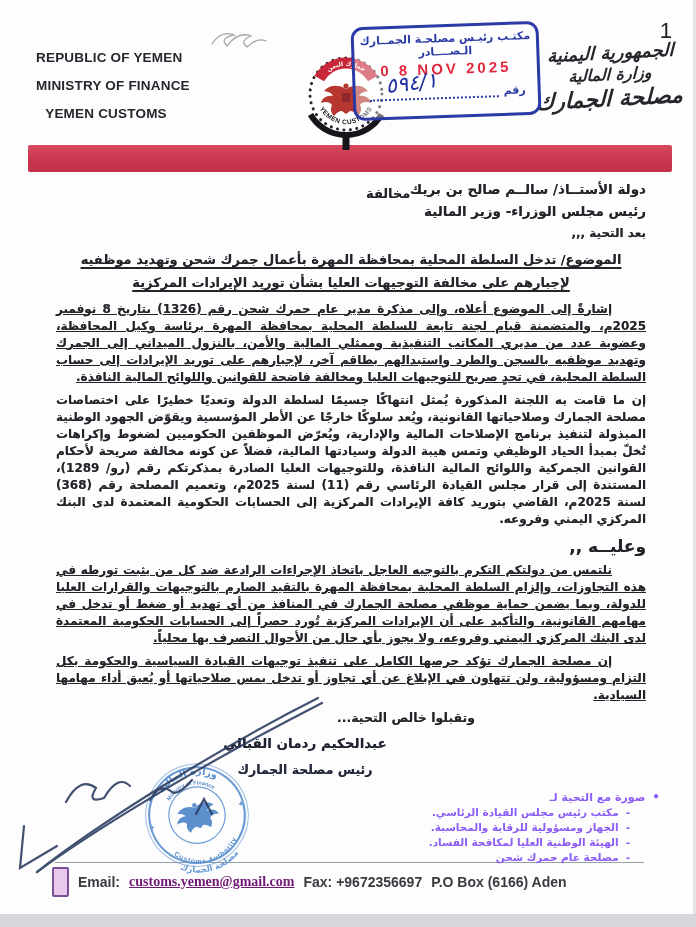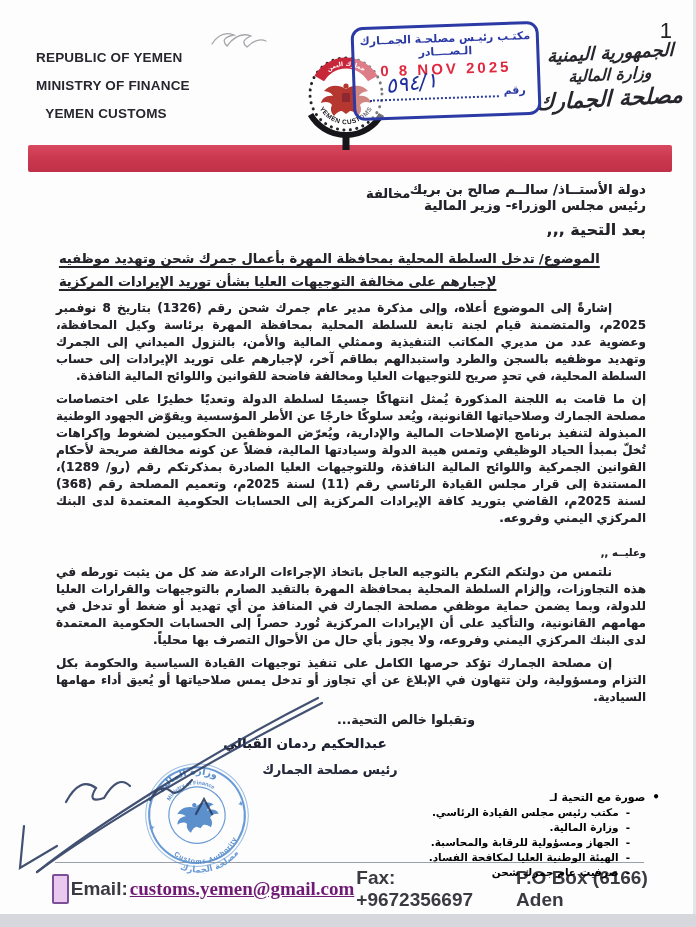--- a/index.html
+++ b/index.html
@@ -32,46 +32,46 @@
   .hdr-ar .l1{font-size:18px;}
   .hdr-ar .l2{font-size:16px;}
   .hdr-ar .l3{font-size:22px;}
   .red-bar{position:absolute;left:28px;top:145px;width:644px;height:27px;border-radius:2px;
            background:linear-gradient(180deg,#d8495f 0%,#cb3950 45%,#c03048 100%);}
   
   .body{position:absolute;left:56px;right:50px;top:181px;direction:rtl;color:#232329;
         font-weight:bold;text-shadow:0 0 .4px rgba(20,20,30,.45);}
   .addr{position:relative;font-size:13.5px;}
   .addr .a1{margin-top:0;}
-  .addr .a2{margin-top:0;}
+  .addr .a2{margin-top:6px;}
   .honorific{position:absolute;left:310px;top:5px;font-size:13px;}
-  .salutation{font-size:16px;margin-top:7px;}
-  .subject{margin:9px auto 0;text-align:left;font-size:13px;line-height:1.75;
+  .salutation{font-size:12px;margin-top:7px;}
+  .subject{margin:9px auto 0;text-align:center;font-size:13px;line-height:1.75;
            text-decoration:underline;text-underline-offset:3px;text-decoration-thickness:1.5px;
            width:99%;}
   .para{font-size:12px;line-height:1.42;text-align:justify;margin-top:6px;}
-  .para.indent{text-indent:34px;}
-  .transition{font-size:10px;margin-top:20px;text-align:right;letter-spacing:.5px;}
+  .para.indent{text-indent:34px;text-decoration:underline;}
+  .transition{font-size:17px;margin-top:8px;text-align:right;letter-spacing:.5px;}
   .closing{font-size:12.5px;text-align:center;margin-top:6px;transform:translateX(55px);}
   
   .sig-name{position:absolute;left:185px;top:735px;width:240px;text-align:center;direction:rtl;
             font-size:13.5px;font-weight:bold;color:#1c2030;z-index:1;text-shadow:0 0 .4px rgba(20,20,30,.5);}
   .sig-title{position:absolute;left:200px;top:762px;width:210px;text-align:center;direction:rtl;
-             font-size:12.5px;font-weight:bold;color:#23283a;z-index:1;text-shadow:0 0 .4px rgba(20,20,30,.5);padding-left:25px;}
+             font-size:12.5px;font-weight:bold;color:#23283a;z-index:1;text-shadow:0 0 .4px rgba(20,20,30,.5);}
   .seal-svg{position:absolute;left:133px;top:752px;z-index:2;opacity:.92;}
-  .cc{position:absolute;right:36px;top:790px;width:312px;direction:rtl;color:#000000;
+  .cc{position:absolute;right:36px;top:790px;width:312px;direction:rtl;color:#8b5cf6;
       font-weight:bold;z-index:1;}
   .cc-title{font-size:11px;line-height:1.2;}
   .cc-title::before{content:"•";margin-left:7px;font-size:12px;}
   .cc-item{font-size:10.5px;line-height:1.22;padding-right:30px;margin-top:2px;}
   .cc-item::before{content:"-";margin-left:7px;}
   
   .foot-divider{position:absolute;left:55px;right:52px;top:862px;border-top:1.5px solid #9aa0a8;}
-  .foot-row{position:absolute;left:52px;top:867px;display:flex;align-items:center;gap:2px;
-            font-family:"Liberation Sans",sans-serif;font-weight:bold;font-size:19px;color:#3a3a40;}
+  .foot-row{position:absolute;left:52px;top:867px;display:flex;align-items:center;gap:9px;
+            font-family:"Liberation Sans",sans-serif;font-weight:bold;font-size:14px;color:#3a3a40;}
   .pink-rect{display:inline-block;width:13px;height:26px;background:#eac9ef;border:2px solid #7d4f96;border-radius:2px;}
   .email-link{color:#701a75;text-decoration:underline;cursor:pointer;font-family:Liberation Serif, serif;}
   .bottom-strip{position:absolute;left:0;right:0;bottom:0;height:13px;background:#d6d8dd;}
   .right-edge{position:absolute;right:0;top:0;bottom:13px;width:3px;background:#e4e5e9;}
   .ink-svg{position:absolute;left:0;top:0;z-index:5;pointer-events:none;}
 </style>
 </head>
 <body>
 
 <div class="page">
@@ -172,24 +172,23 @@
         <textPath href="#sealBotOut" startOffset="50%" text-anchor="middle">مصلحة الجمارك</textPath>
       </text>
       <text x="16" y="78" font-size="10" fill="#5e93d2" stroke="none">✦</text>
       <text x="124" y="78" font-size="10" fill="#5e93d2" stroke="none">✦</text>
     </g>
   </svg>
 
   <div class="cc">
     <div class="cc-title">صورة مع التحية لـ</div>
     <div class="cc-item">مكتب رئيس مجلس القيادة الرئاسي.</div>
-    <div class="cc-item">وزارة المالية.</div>
     <div class="cc-item">الجهاز ومسؤولية للرقابة والمحاسبة.</div>
     <div class="cc-item">الهيئة الوطنية العليا لمكافحة الفساد.</div>
-    <div class="cc-item">صرفيت عام جمرك شحن</div>
+    <div class="cc-item">مصلحة عام جمرك شحن</div>
   </div>
 
   <svg class="ink-svg" width="696" height="927" viewBox="0 0 696 927">
     <g fill="none" stroke="#8a8a90" stroke-width="1.3" opacity=".75" stroke-linecap="round">
       <path d="M212,44 q9,-14 22,-9 q-15,3 -7,11 q11,-15 24,-10 q-12,5 -4,11 q10,-10 19,-6"></path>
     </g>
     <g fill="none" stroke="#2e3f63" stroke-width="2.2" opacity=".9" stroke-linecap="round">
       <path d="M37,872 C 95,826 215,750 318,698"></path>
       <path d="M37,872 C 64,852 160,786 322,703"></path>
       <path d="M24,826 L20,868 L57,846"></path>

